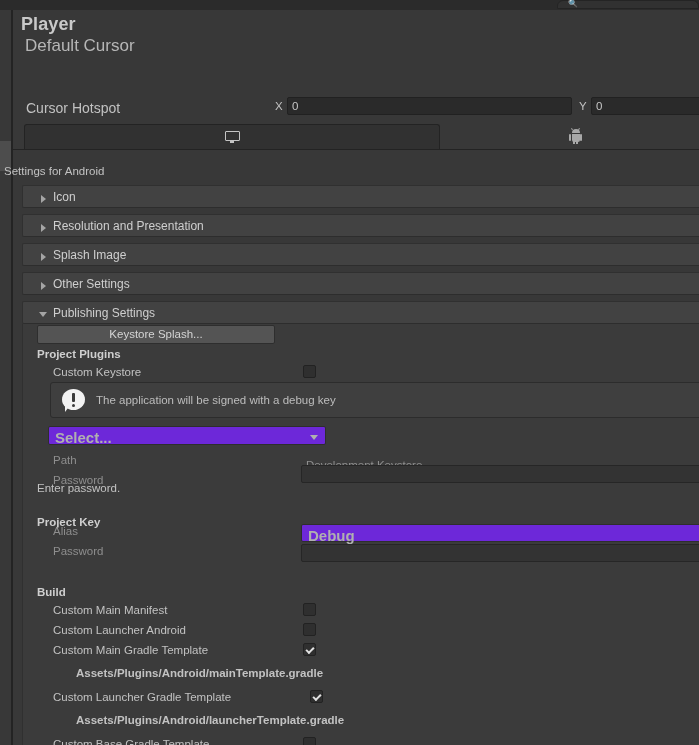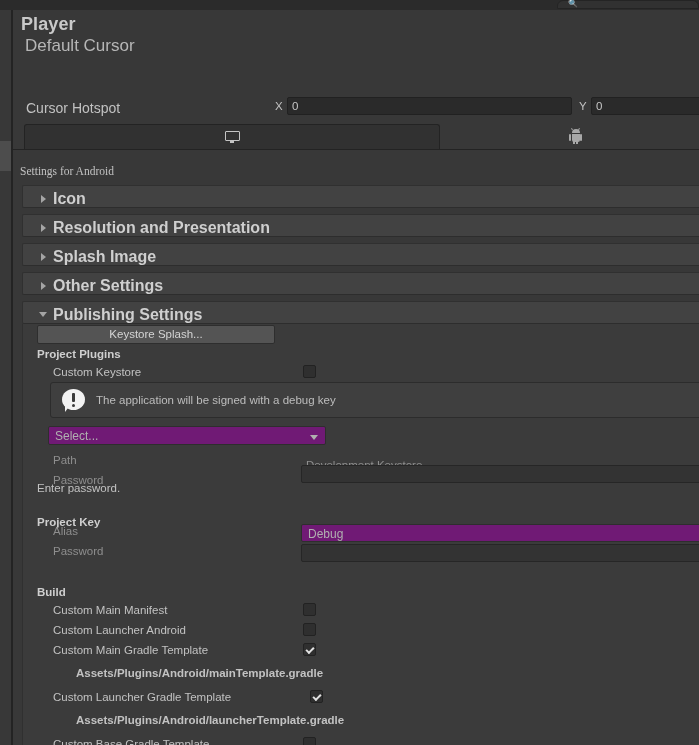--- a/index.html
+++ b/index.html
@@ -135,35 +135,35 @@
   .droid .leg-r { left: 7px; }
   .droid .ant-l, .droid .ant-r {
     position: absolute; top: -1px; width: 1px; height: 2px;
     background: #a8a8a8; transform-origin: bottom;
   }
   .droid .ant-l { left: 3px; transform: rotate(-30deg); }
   .droid .ant-r { right: 3px; transform: rotate(30deg); }
 
   
   .settings-for {
-    position: absolute; left: 20px; top: 155px;
-    font-size: 11.5px; color: #c2c2c2; font-family: Liberation Serif, serif;
+    position: absolute; left: 4px; top: 155px;
+    font-size: 11.5px; color: #c2c2c2;
   }
 
   
   .foldout {
     position: absolute; left: 22px; width: 677px; height: 23px;
     background: #424242;
     border-top: 1px solid #303030; border-bottom: 1px solid #2d2d2d;
     border-left: 1px solid #303030;
     border-radius: 2px 0 0 2px;
   }
   .foldout-label {
     position: absolute; left: 30px; top: 4px;
-    font-size: 16px; font-weight: bold; color: #cfcfcf;
+    font-size: 12px; font-weight: normal; color: #cfcfcf;
   }
   .tri {
     position: absolute; left: 18px; top: 9px;
     width: 0; height: 0;
   }
   .tri.closed {
     border-left: 5px solid #a5a5a5;
     border-top: 4px solid transparent;
     border-bottom: 4px solid transparent;
   }
@@ -243,23 +243,23 @@
     position: absolute; left: 10px; top: 15px; width: 3px; height: 3px;
     background: #3a3a3a; border-radius: 50%;
   }
   .infobox-text {
     position: absolute; left: 45px; top: 11px;
     font-size: 11.5px; color: #bdbdbd;
   }
 
   
   .dropdown {
-    position: absolute; background: #701a75;
+    position: absolute; background: #6d28d9;
     border: 1px solid #2e2e2e; border-radius: 2px;
-    color: #b0b0b0; font-size: 12px;
+    color: #b0b0b0; font-size: 15px; font-weight: bold;
   }
   .dropdown .dd-text { position: absolute; left: 6px; top: 2px; }
   .dropdown .dd-arrow {
     position: absolute; right: 7px; top: 8px; width: 0; height: 0;
     border-top: 5px solid #b0b0b0;
     border-left: 4px solid transparent;
     border-right: 4px solid transparent;
   }
   #dd-select { left: 25px; top: 102px; width: 278px; height: 19px; }
   #dd-alias  { left: 278px; top: 200px; width: 421px; height: 18px; }

